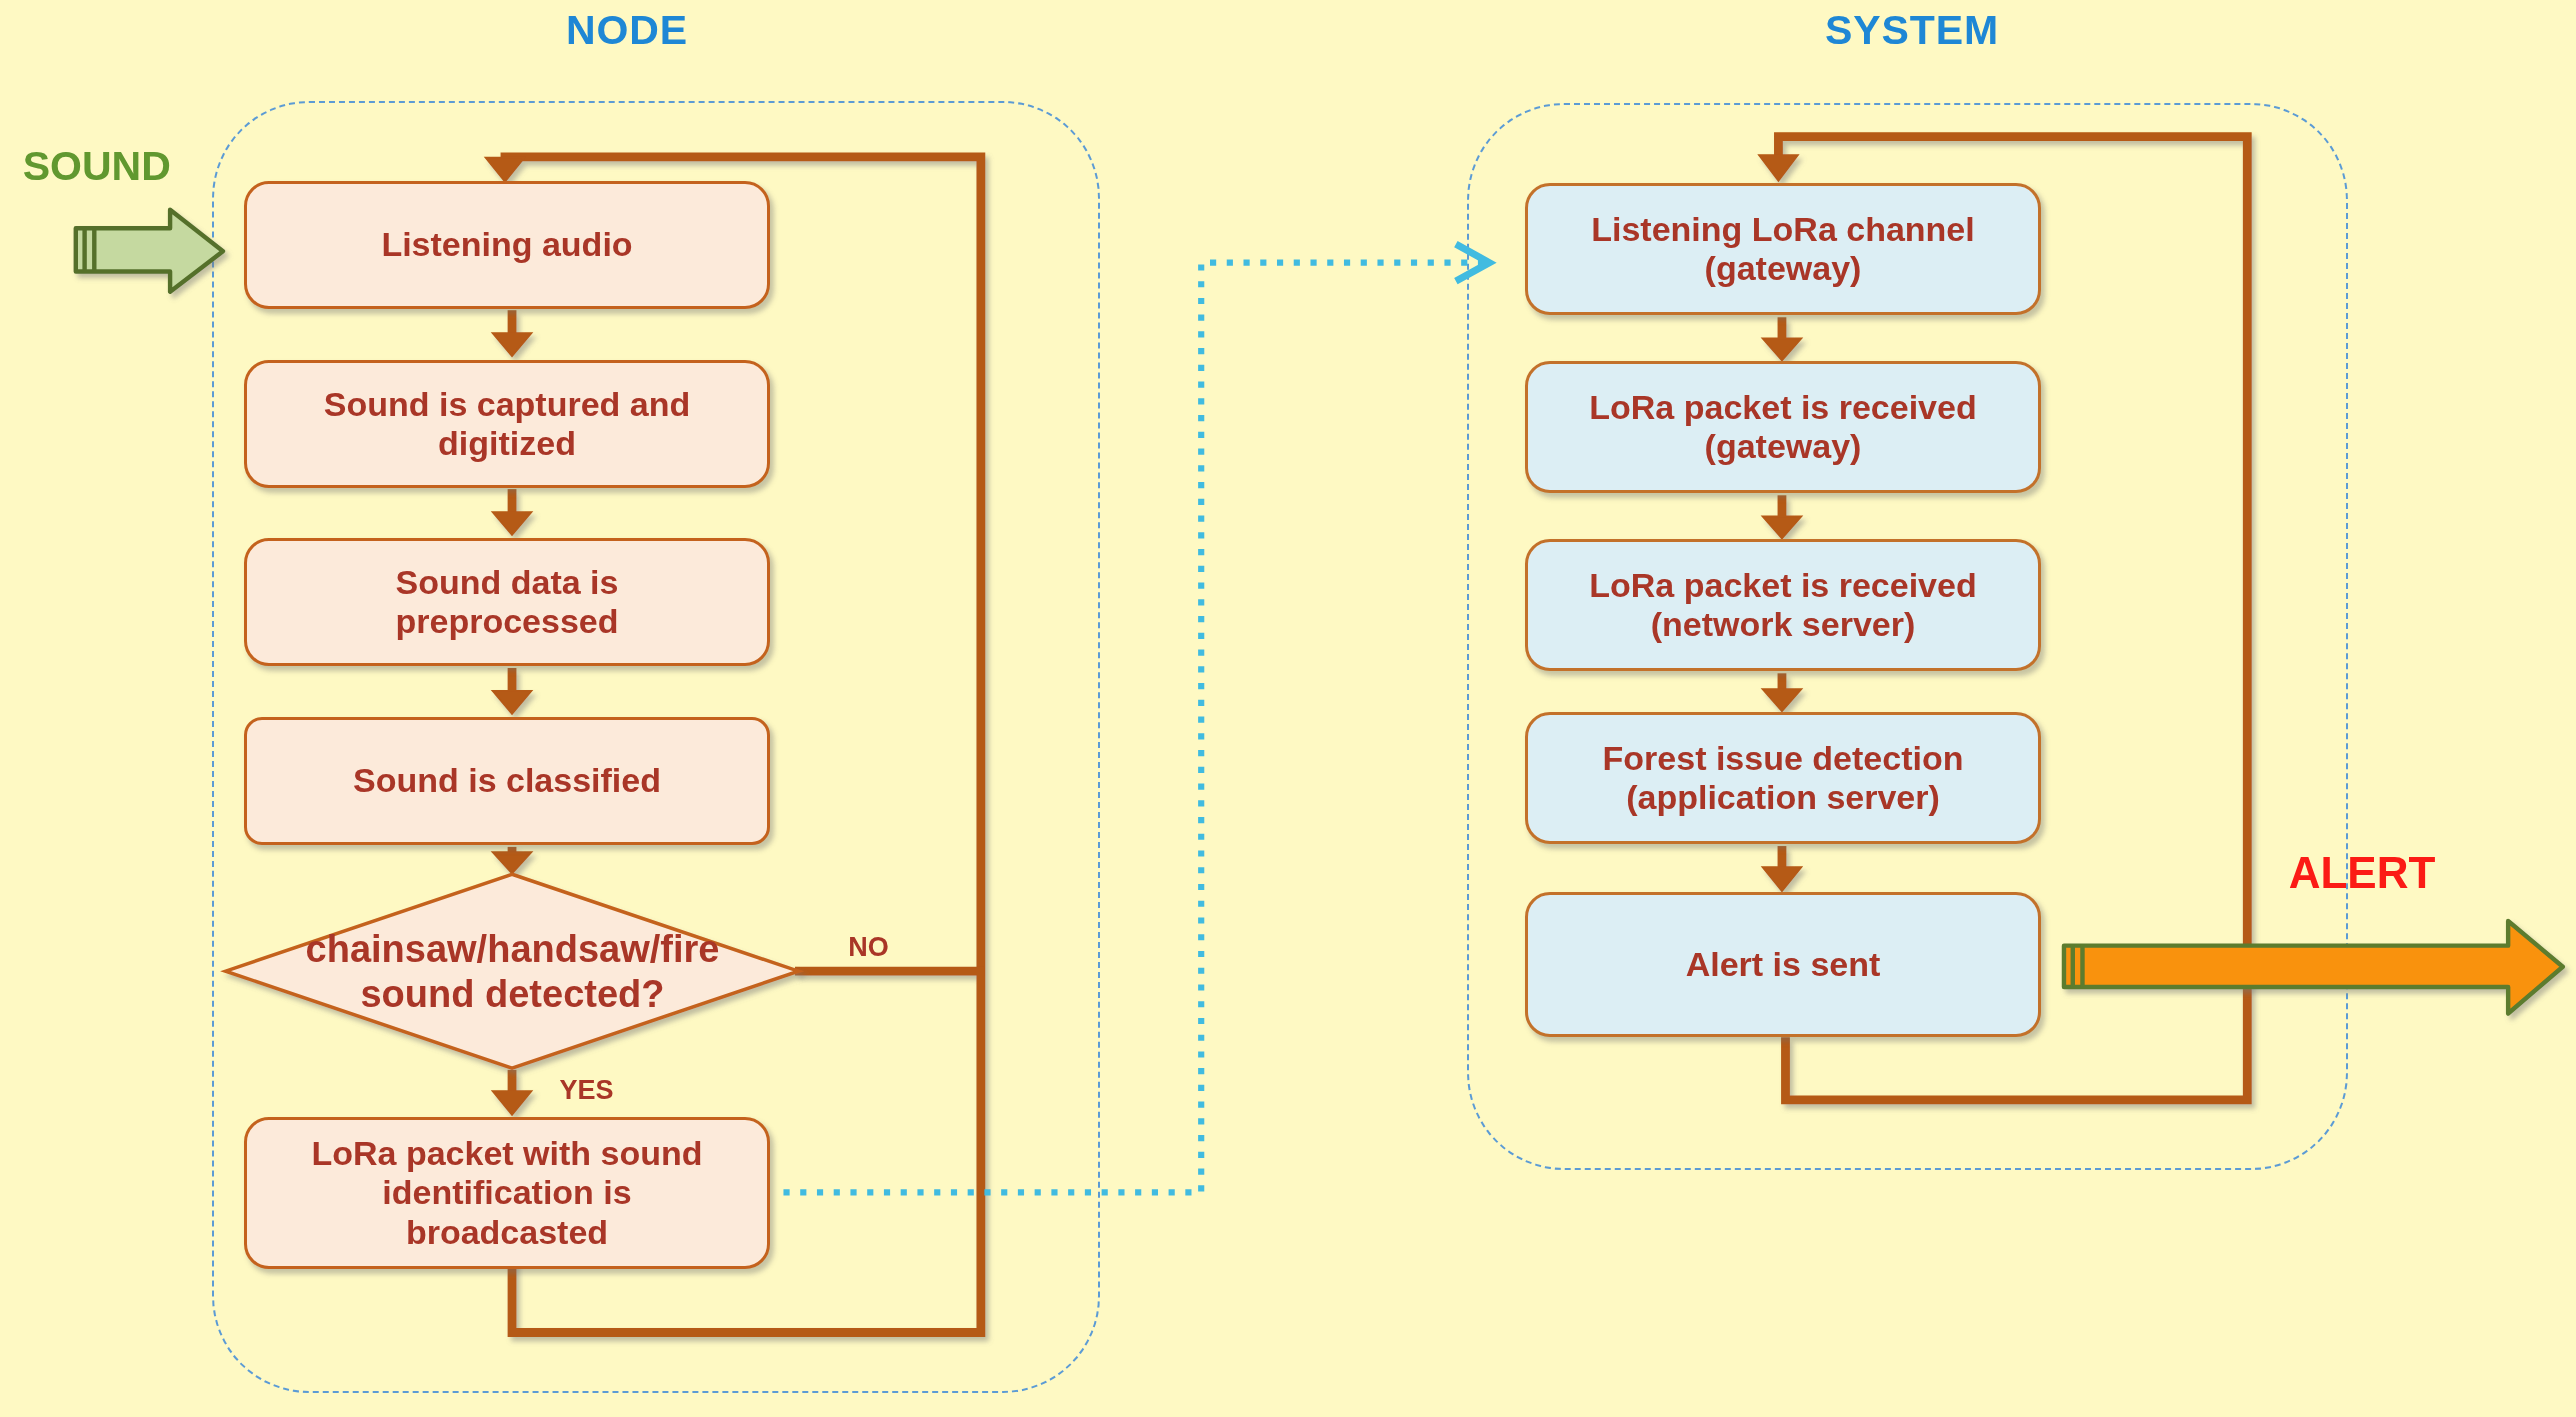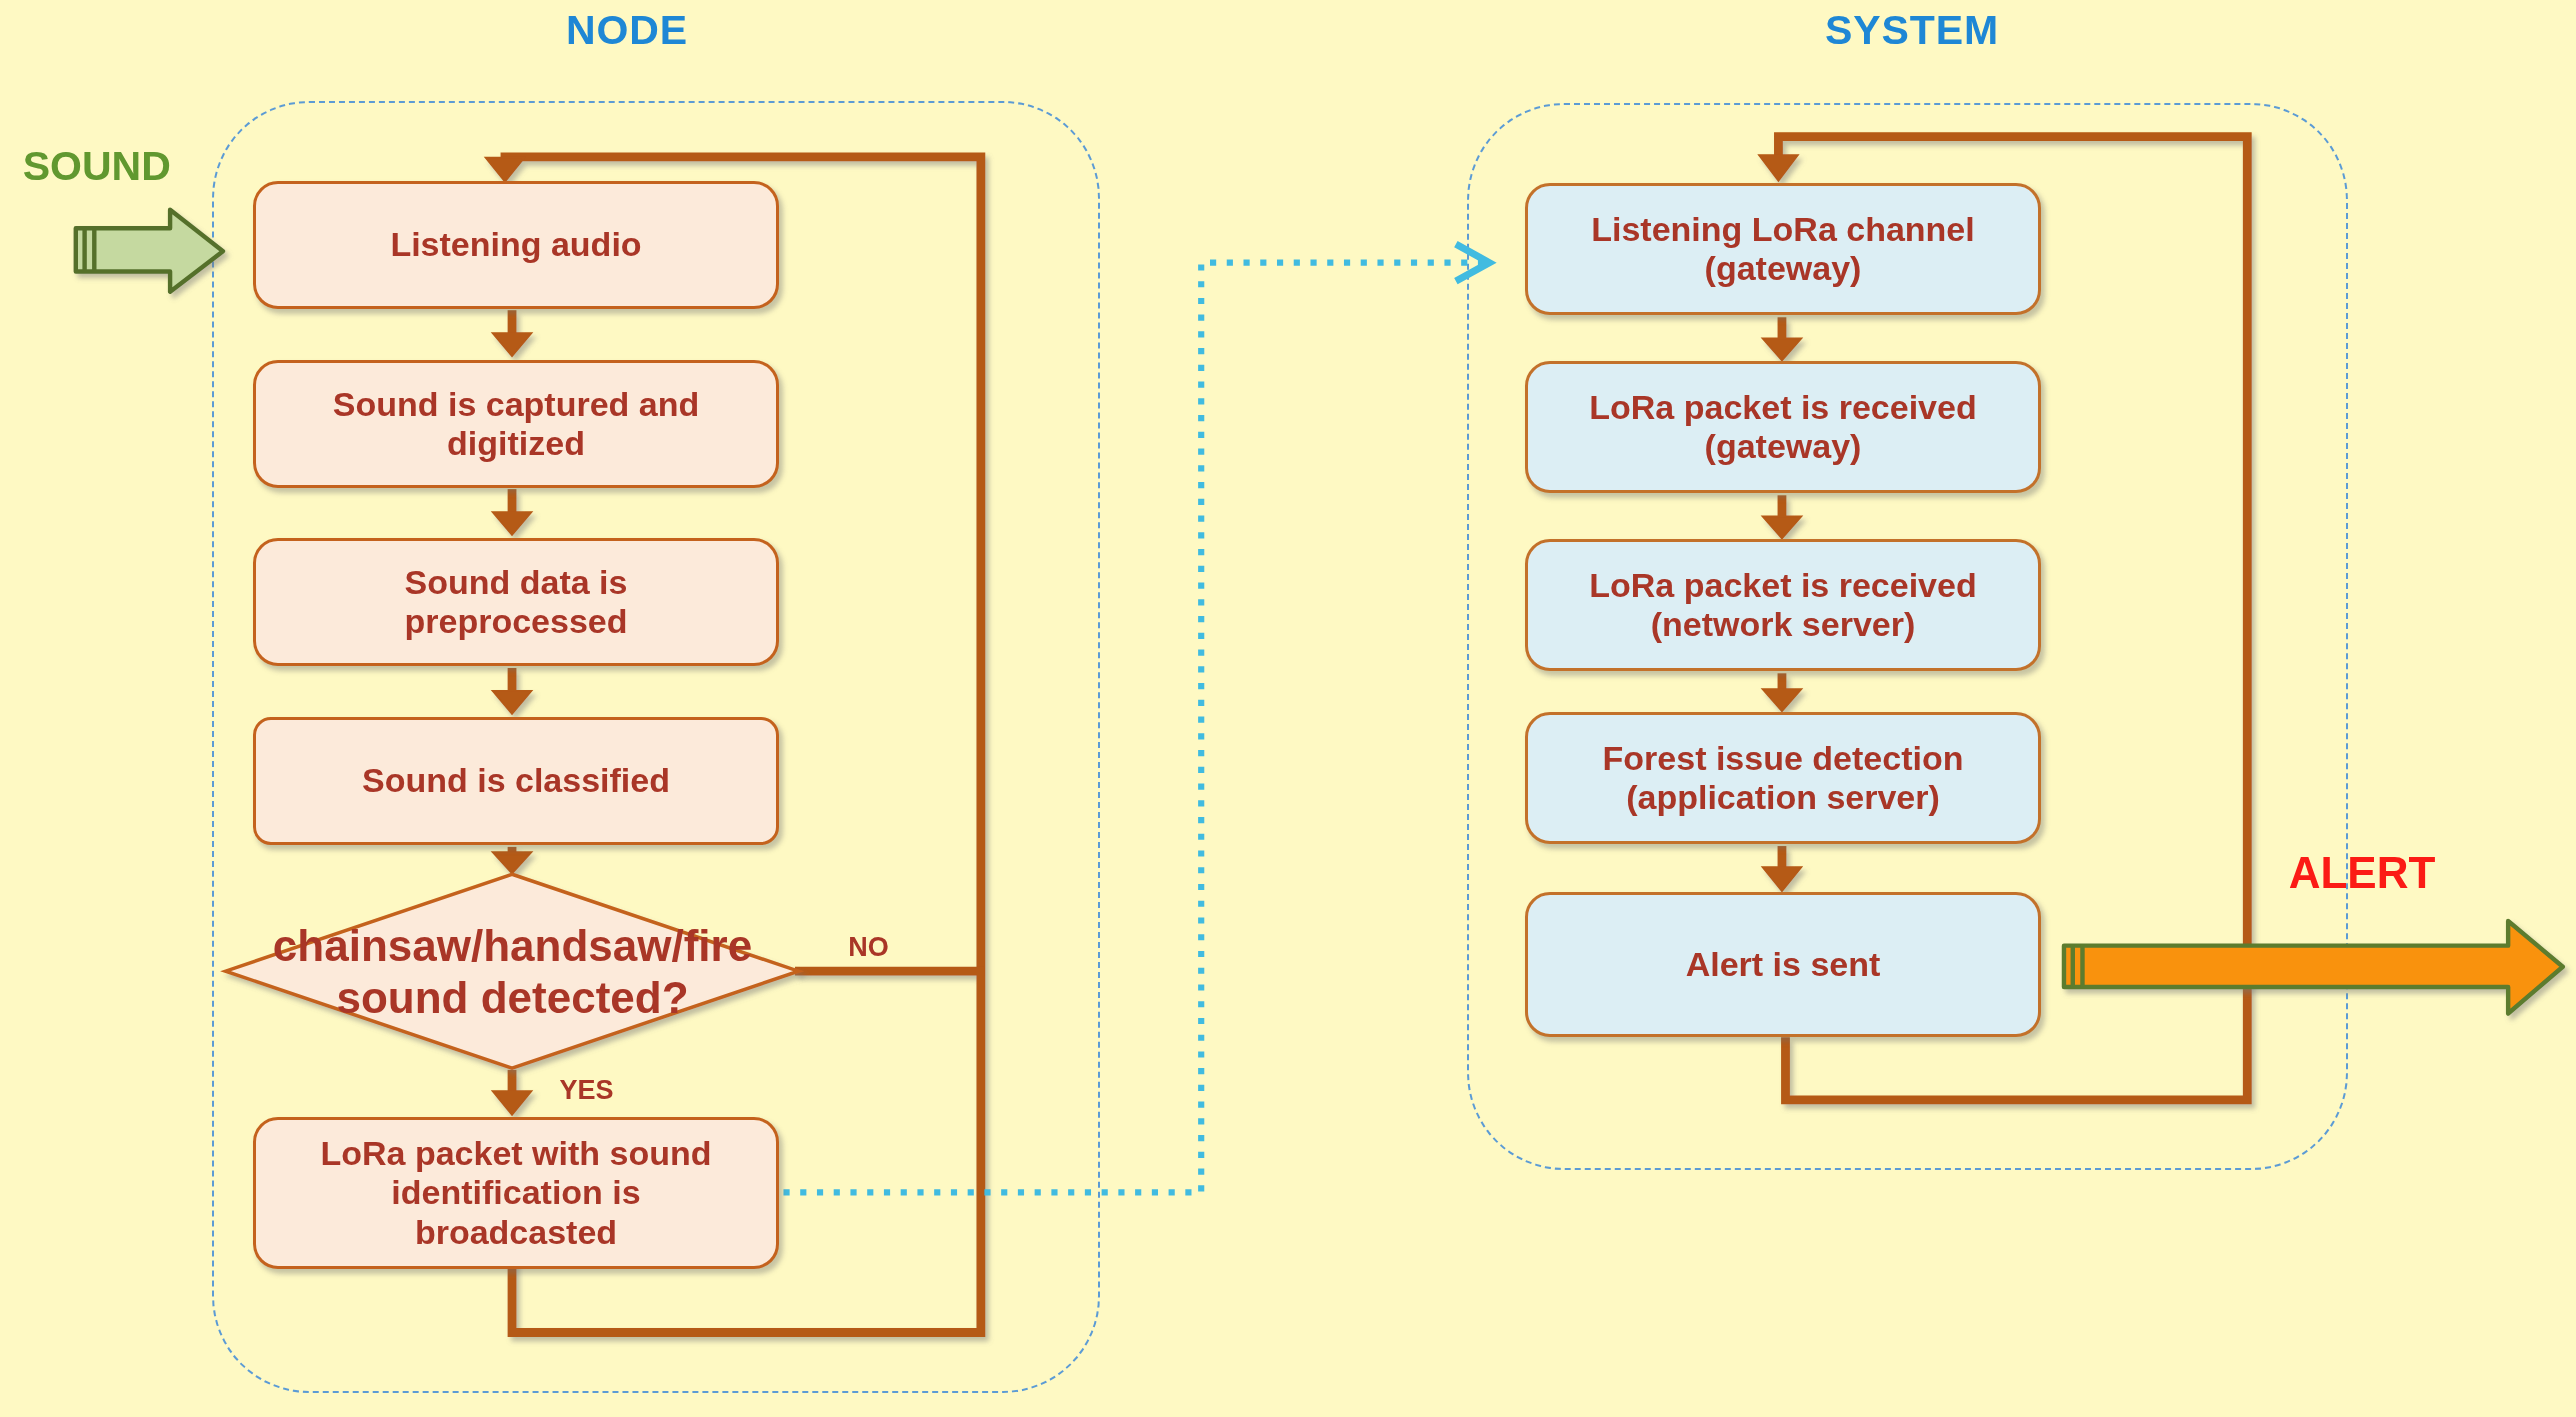--- a/index.html
+++ b/index.html
@@ -62,21 +62,21 @@
     font-weight: bold;
     line-height: 1.16;
     border-radius: 25px;
     color: #a93627;
     box-shadow: 3.5px 4.4px 5.3px rgba(110,110,110,0.38);
   }
   .nbox {
     background: #fcEADA;
     background: #fceada;
     border: 3.5px solid #c4621d;
-    left: 253px;
+    left: 244px;
     width: 526px;
   }
   .sbox {
     background: #dceef4;
     border: 3.5px solid #c3712a;
     left: 1525px;
     width: 516px;
     text-align: center;
   }
   .n1 { top: 181px;  height: 128px; }
@@ -96,21 +96,21 @@
     z-index: 3;
     left: 292px;
     top: 901px;
     width: 441px;
     height: 141px;
     display: flex;
     align-items: center;
     justify-content: center;
     text-align: center;
     white-space: pre-line;
-    font-size: 44px;
+    font-size: 38px;
     font-weight: bold;
     line-height: 1.16;
     color: #a93627;
   }
 
   
   .branch-label {
     position: absolute;
     z-index: 4;
     width: 97px;

